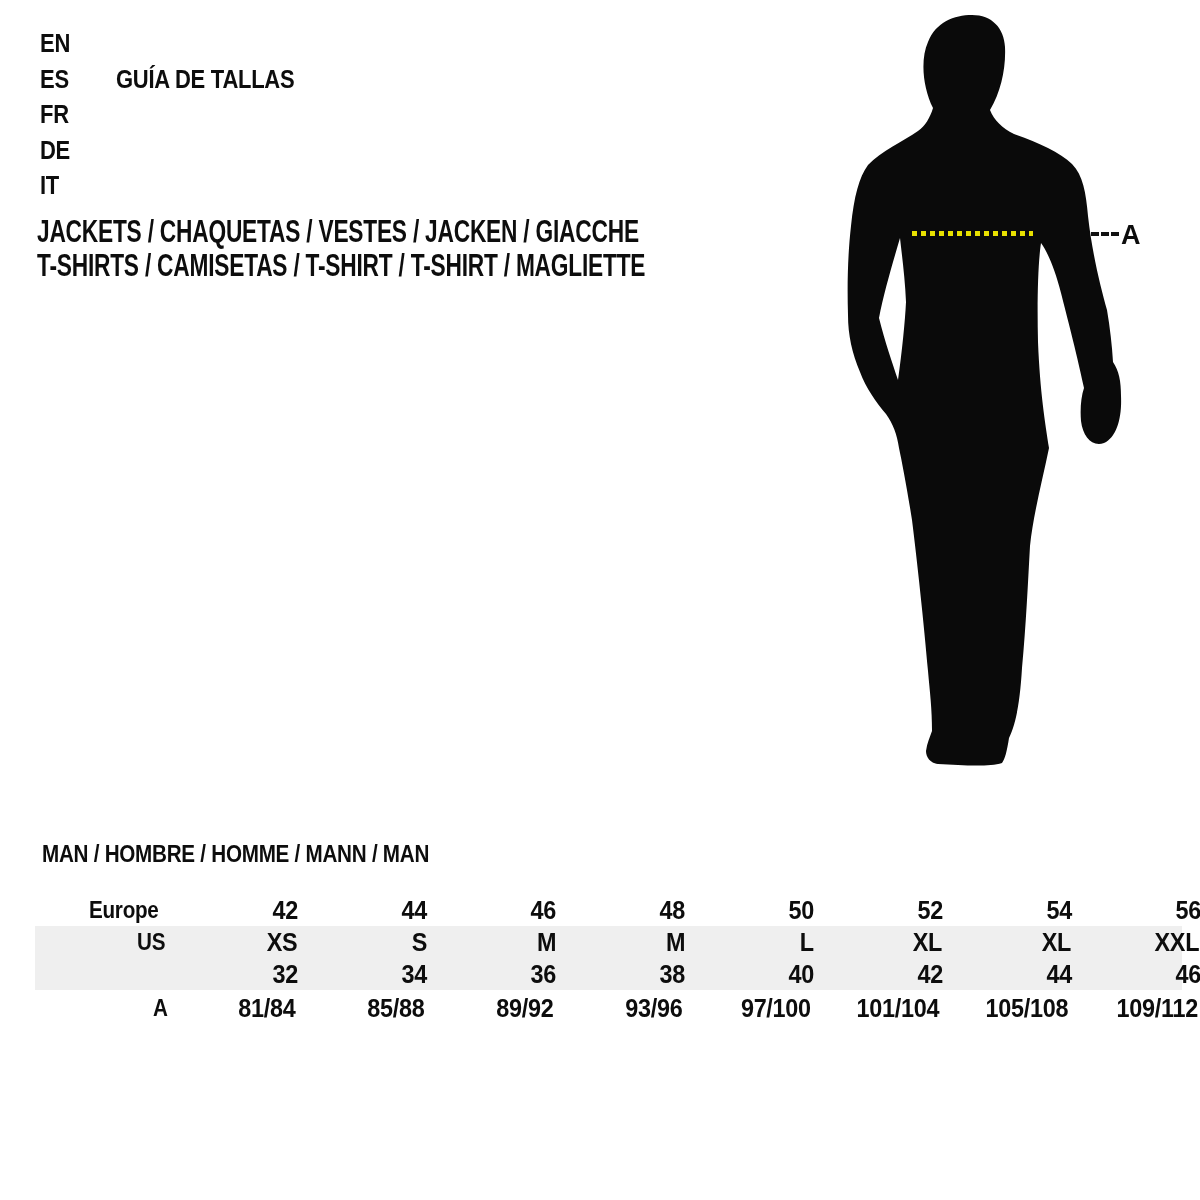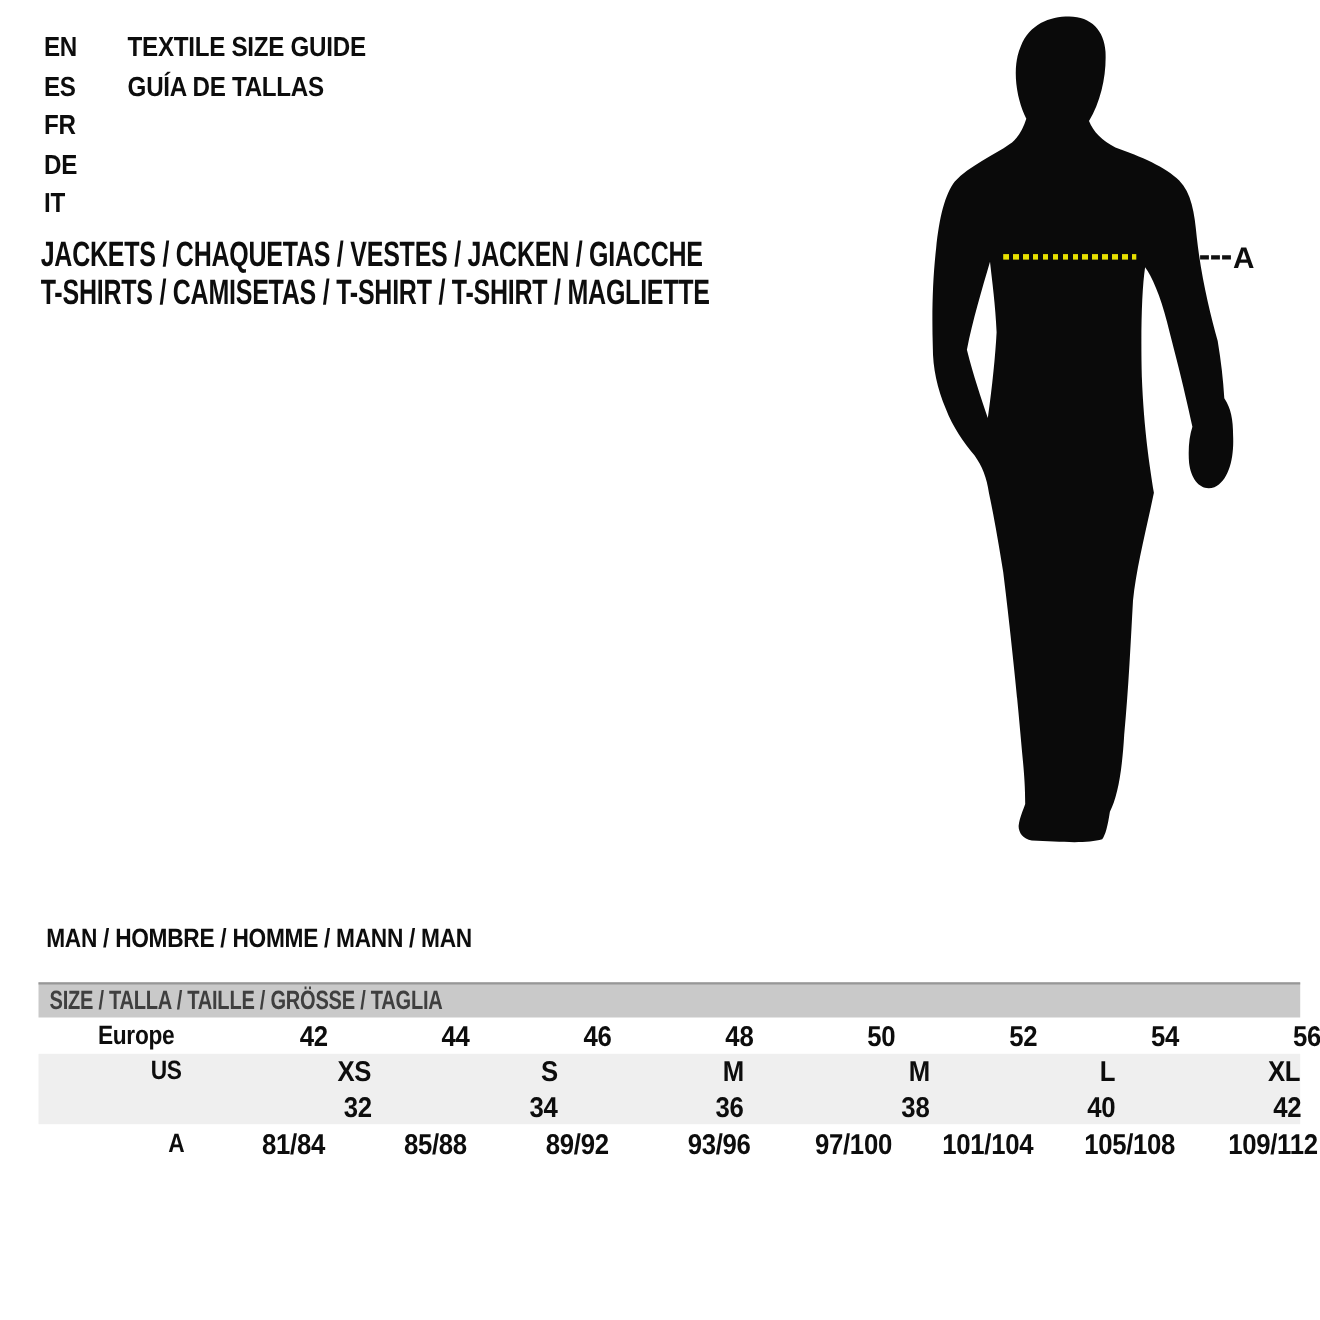--- a/index.html
+++ b/index.html
@@ -34,37 +34,36 @@
   .measure-a{left:1121px;top:220px;font-size:27px;}
 
   
   .man-title{left:42px;top:840px;font-size:24px;line-height:28px;}
 
   
   .size-table{left:35px;top:893px;width:1147px;}
   .size-header{height:32px;background:#c9c9c9;border-top:2px solid #979797;box-sizing:border-box;
     line-height:29px;padding-left:10px;font-size:24px;color:#3f3f3f;}
   .size-row{display:grid;grid-template-columns:135px repeat(8,129px);align-items:center;}
-  .size-row.shade{background:#efefef;gap:40px;}
+  .size-row.shade{background:#efefef;}
   .h33{height:33px;} .h32{height:32px;} .h36{height:36px;}
   .cell{text-align:right;font-size:26px;line-height:1;}
   .cell.label{text-align:right;padding-left:8px;font-size:24px;}
 
   
   .legend{left:40px;top:1086px;font-size:25px;line-height:30px;}
 </style>
 </head>
 <body>
 
 <div class="canvas">
 
   <div class="abs lang-block">
     <div class="lang-row">
       <span class="lang-code"><span class="cx88">EN</span></span>
-      <span><span class="cx88">TEXTILE SIZE GUIDE</span></span>
     </div>
     <div class="lang-row">
       <span class="lang-code"><span class="cx88">ES</span></span>
       <span><span class="cx88">GUÍA DE TALLAS</span></span>
     </div>
     <div class="lang-row">
       <span class="lang-code"><span class="cx88">FR</span></span>
     </div>
     <div class="lang-row">
       <span class="lang-code"><span class="cx88">DE</span></span>
@@ -128,23 +127,20 @@
 
   <div class="abs chest-line"></div>
   <div class="abs connector"></div>
   <div class="abs measure-a"><span>A</span></div>
 
   <div class="abs man-title">
     <span class="cx86">MAN / HOMBRE / HOMME / MANN / MAN</span>
   </div>
 
   <div class="abs size-table">
-    <div class="size-header">
-      <span class="cx76">SIZE / TALLA / TAILLE / GRÖSSE / TAGLIA</span>
-    </div>
 
     <div class="size-row h33">
       <div class="cell label"><span class="cx86">Europe</span></div>
       <div class="cell"><span class="cx9c">42</span></div>
       <div class="cell"><span class="cx9c">44</span></div>
       <div class="cell"><span class="cx9c">46</span></div>
       <div class="cell"><span class="cx9c">48</span></div>
       <div class="cell"><span class="cx9c">50</span></div>
       <div class="cell"><span class="cx9c">52</span></div>
       <div class="cell"><span class="cx9c">54</span></div>

